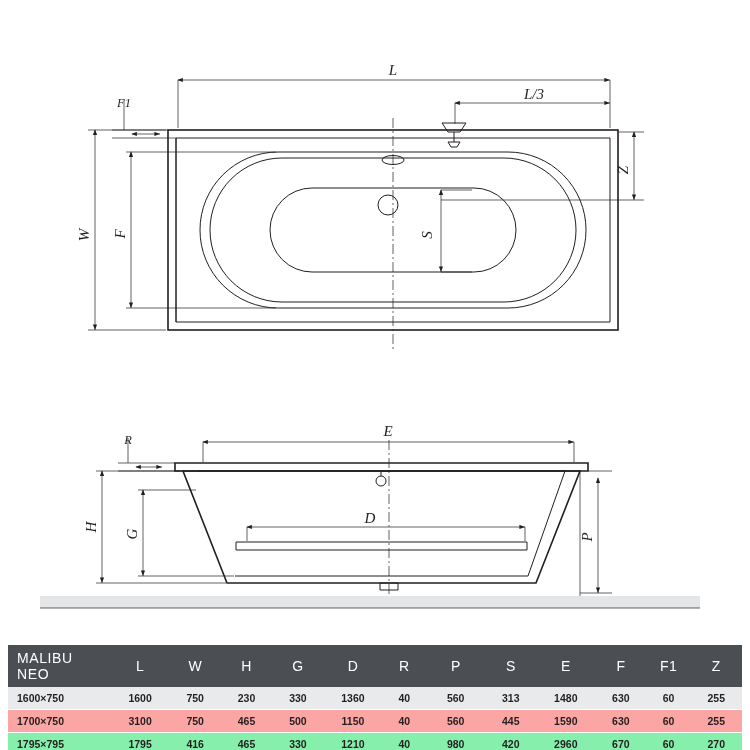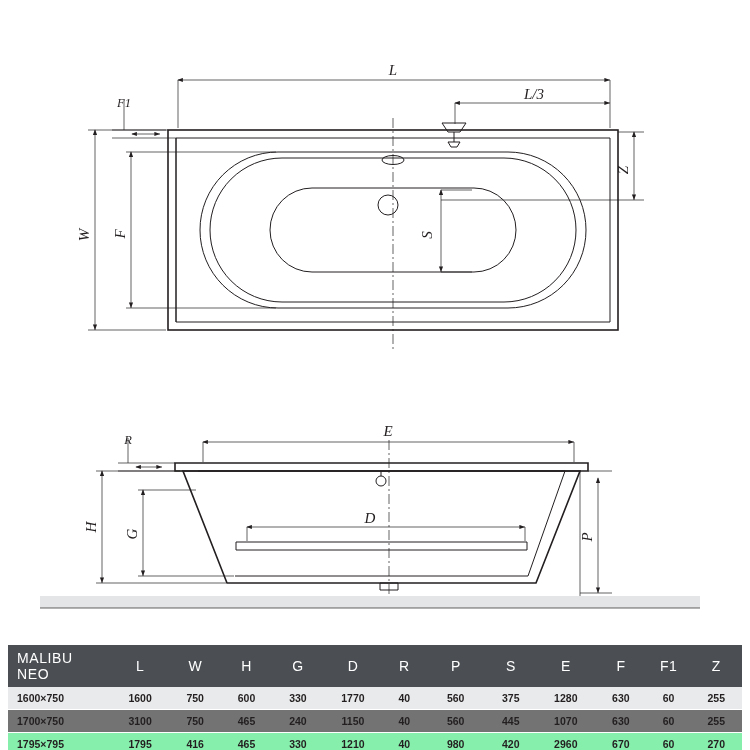--- a/index.html
+++ b/index.html
@@ -16,21 +16,21 @@
   .floor{fill:#e4e5e6;stroke:none;}
 
   table#spec{position:absolute;left:8px;top:645px;width:734px;border-collapse:collapse;
     font-family:"Liberation Sans",sans-serif;font-size:10.5px;}
   table#spec th{background:#4b4f54;color:#ffffff;font-weight:normal;padding:5px 2px;text-align:center;
     font-size:14px;letter-spacing:0.3px;border:none;}
   table#spec th.first{text-align:left;padding-left:9px;letter-spacing:0.6px;}
   table#spec td{padding:5px 6px;text-align:center;border-bottom:1px solid #ffffff;color:#231f20;font-weight:bold;}
   table#spec td.first{text-align:left;padding-left:9px;}
   table#spec tr.r0 td{background:#e9eaeb;}
-  table#spec tr.r1 td{background:#737373;}
+  table#spec tr.r1 td{background:#fca5a5;}
   table#spec tr.r2 td{background:#86efac;}
 </style>
 </head>
 <body>
 
 <div id="wrap">
 
   <svg id="drawing" viewBox="0 0 750 640">
     <defs>
       <marker id="ar" markerWidth="9" markerHeight="9" refX="8" refY="3" orient="auto" markerUnits="strokeWidth">
@@ -198,42 +198,42 @@
         <th style="width:7%">F</th>
         <th style="width:6%">F1</th>
         <th style="width:7%">Z</th>
       </tr>
     </thead>
     <tbody>
       <tr class="r0">
         <td class="first">1600×750</td>
         <td>1600</td>
         <td>750</td>
-        <td>600</td>
+        <td>230</td>
         <td>330</td>
-        <td>1770</td>
+        <td>1360</td>
         <td>40</td>
         <td>560</td>
-        <td>375</td>
-        <td>1280</td>
+        <td>313</td>
+        <td>1480</td>
         <td>630</td>
         <td>60</td>
         <td>255</td>
       </tr>
       <tr class="r1">
         <td class="first">1700×750</td>
         <td>3100</td>
         <td>750</td>
         <td>465</td>
-        <td>240</td>
+        <td>500</td>
         <td>1150</td>
         <td>40</td>
         <td>560</td>
         <td>445</td>
-        <td>1070</td>
+        <td>1590</td>
         <td>630</td>
         <td>60</td>
         <td>255</td>
       </tr>
       <tr class="r2">
         <td class="first">1795×795</td>
         <td>1795</td>
         <td>416</td>
         <td>465</td>
         <td>330</td>

